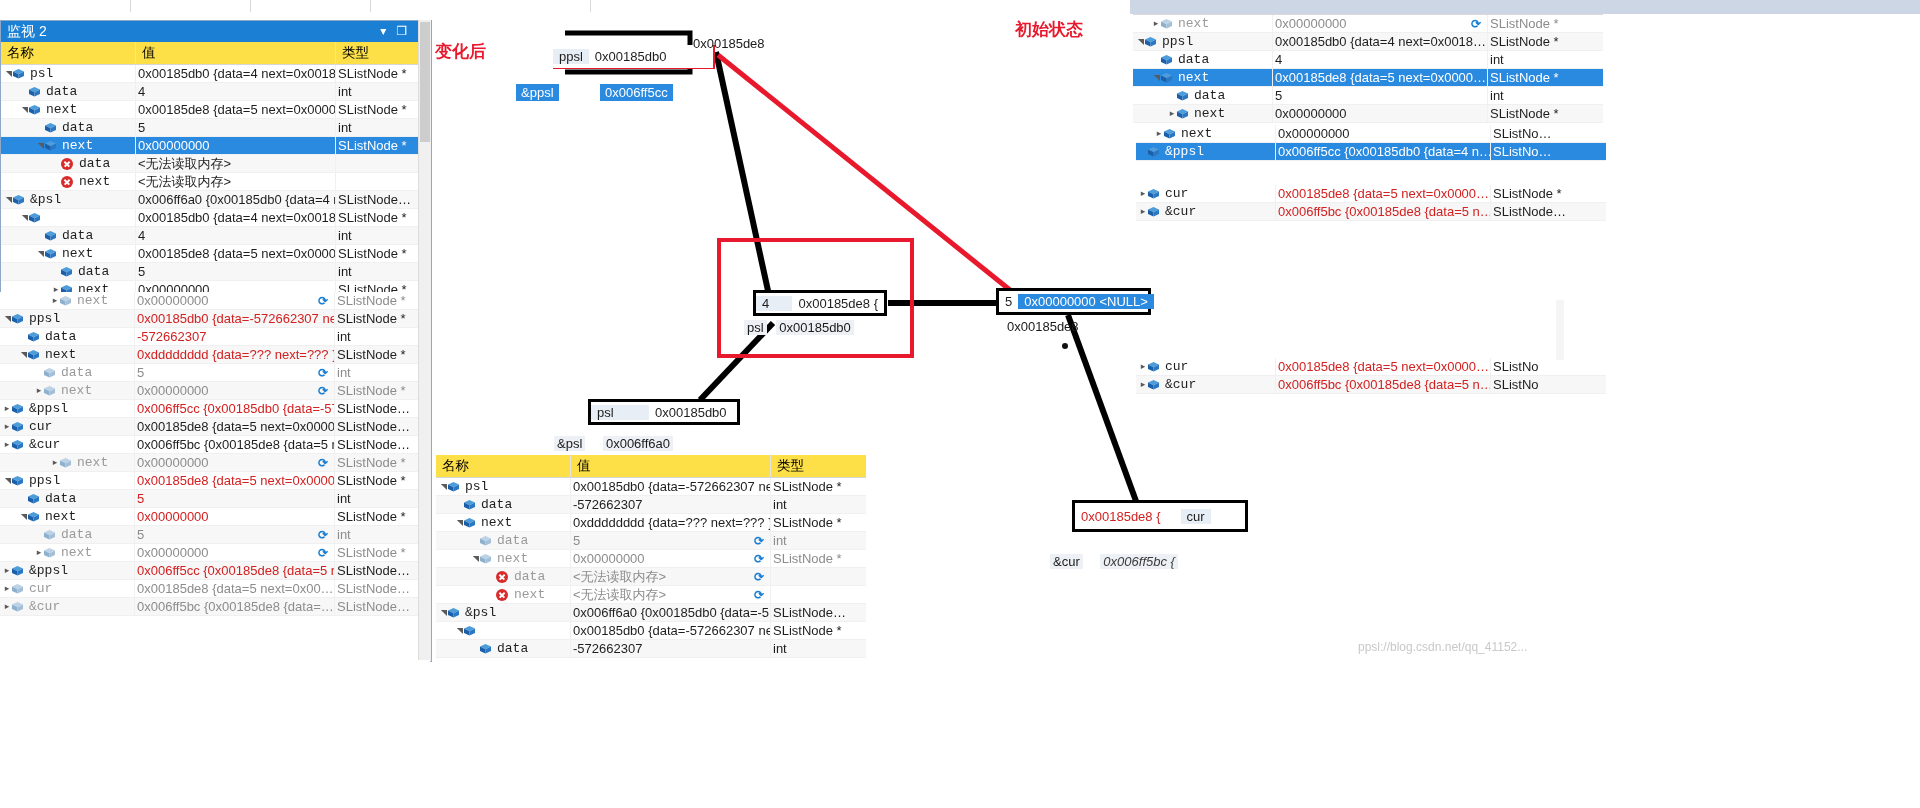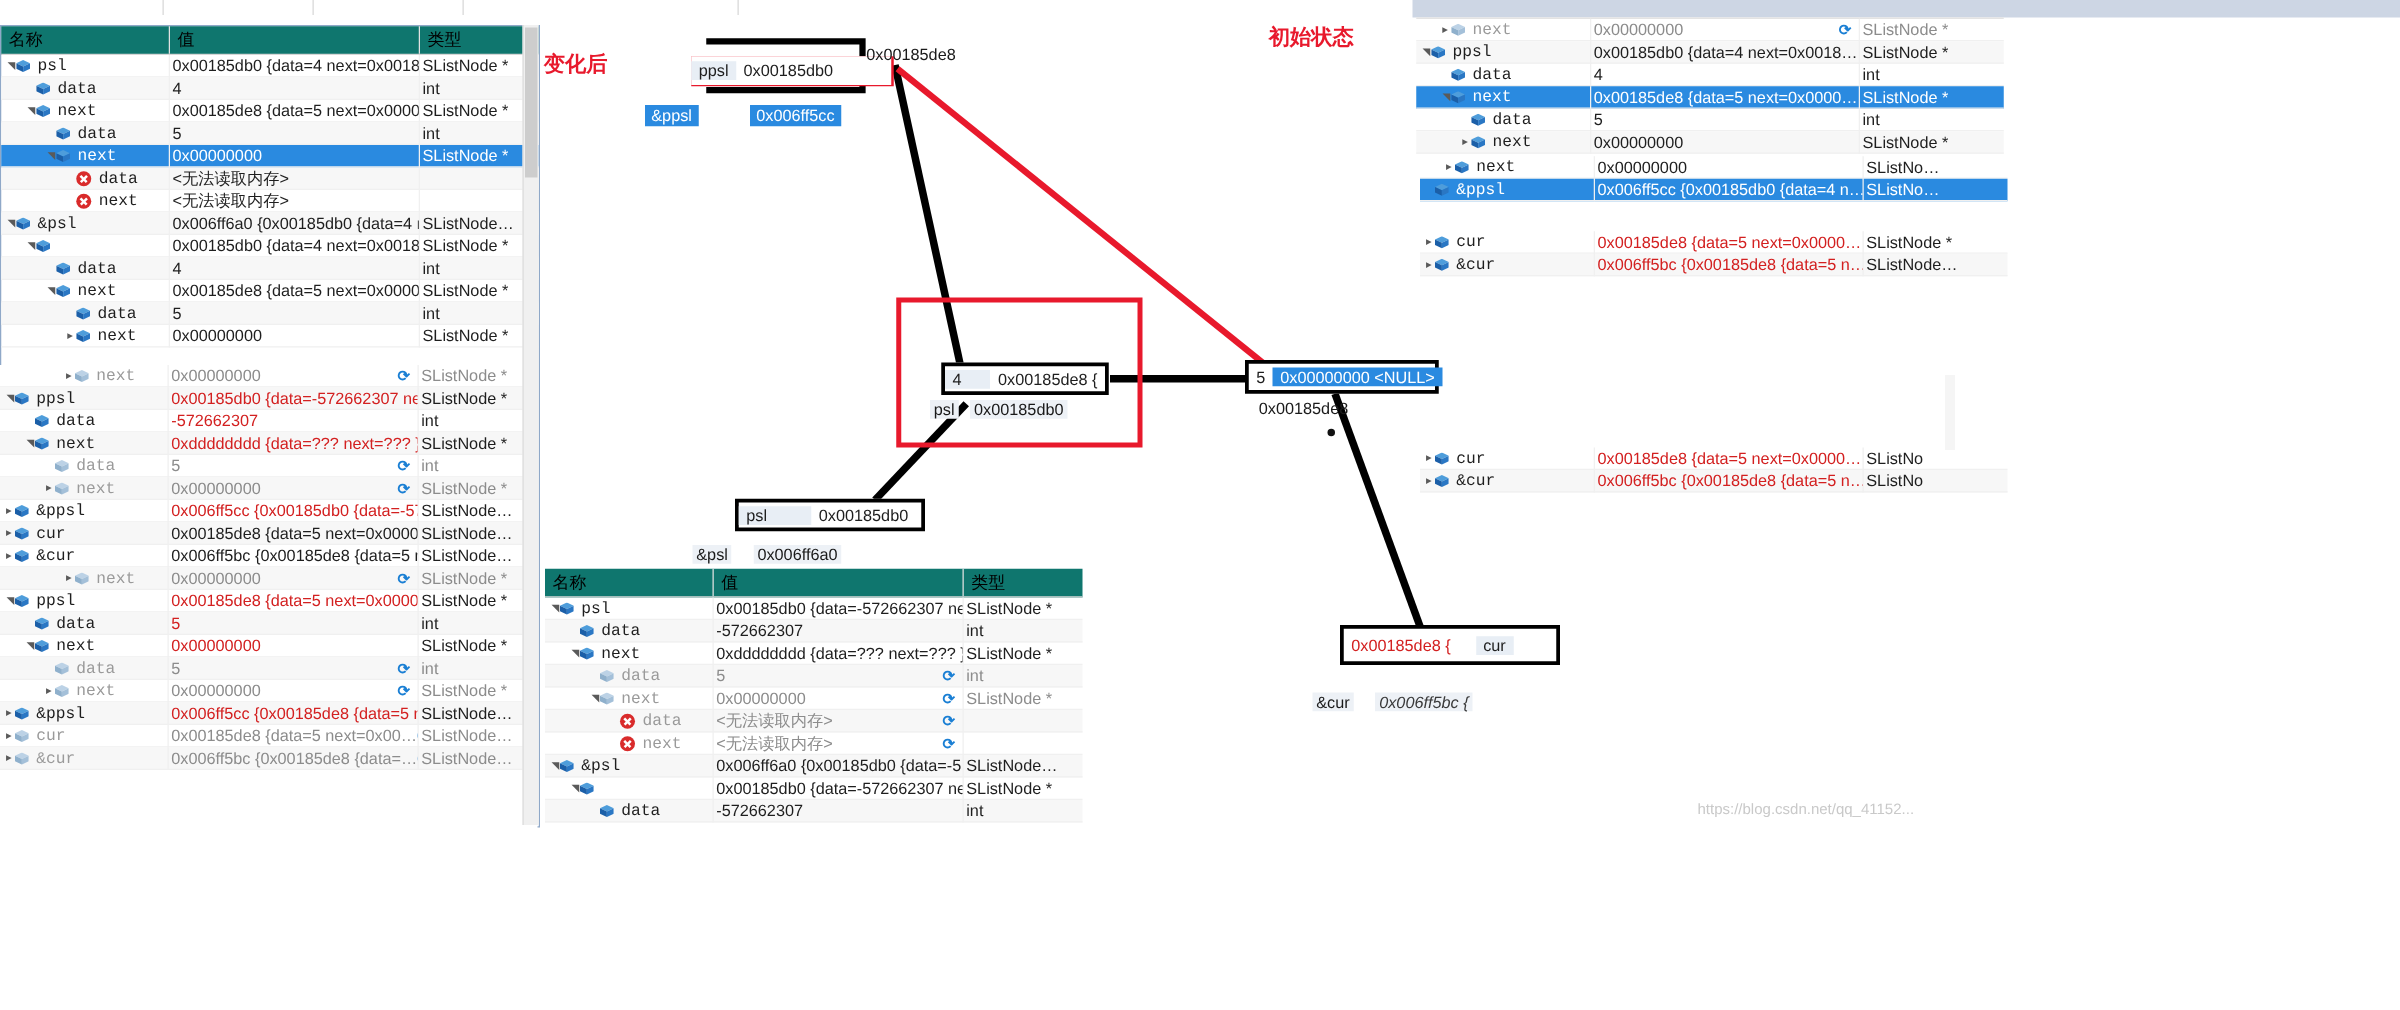--- a/index.html
+++ b/index.html
@@ -18,21 +18,21 @@
   
   .watch-win{position:absolute;background:#ffffff;}
   .watch-title{
     background:#1b7fd3;color:#ffffff;height:21px;line-height:21px;
     font-size:14px;padding-left:6px;position:relative;
     box-sizing:border-box;
   }
   .watch-title .tbtns{position:absolute;right:4px;top:0;display:flex;gap:10px;align-items:center;height:21px;}
   .watch-title .tbtn{color:#fff;font-size:12px;line-height:21px;cursor:default;}
   .hdr-row{
-    display:flex;background:#0f766e;border-bottom:1px solid #d6d6d6;
+    display:flex;background:#fde047;border-bottom:1px solid #d6d6d6;
     height:22px;align-items:center;font-size:13.5px;color:#000;
   }
   .hdr-cell{padding-left:6px;box-sizing:border-box;border-right:1px solid #e2e2e2;height:22px;line-height:22px;overflow:hidden;white-space:nowrap;}
   .grid-row{
     display:flex;height:18px;align-items:center;box-sizing:border-box;
     border-bottom:1px solid #f0f0f0;font-size:13px;white-space:nowrap;
   }
   .grid-row.alt{background:#f7f7f7;}
   .grid-row.sel{background:#2a8ae0;color:#ffffff;}
   .grid-row.sel .cell{color:#ffffff;}
@@ -84,20 +84,28 @@
 
 <div class="topstrip">
   <div class="seg" style="left:0;width:130px;"></div>
   <div class="seg" style="left:130px;width:120px;"></div>
   <div class="seg" style="left:250px;width:120px;"></div>
   <div class="seg" style="left:370px;width:220px;"></div>
 </div>
 <div class="abs" style="left:1130px;top:0;width:790px;height:14px;background:#cdd6e4;"></div>
 
 <div class="watch-win" id="leftwin" style="left:0;top:20px;width:430px;height:640px;border:1px solid #8fa8c8;">
+  <div class="watch-title">
+    <span>监视 2</span>
+    <span class="tbtns">
+      <span class="tbtn">▾</span>
+      <span class="tbtn">❐</span>
+      <span class="tbtn">✕</span>
+    </span>
+  </div>
   <div class="hdr-row">
     <div class="hdr-cell" style="width:135px;">名称</div>
     <div class="hdr-cell" style="width:200px;">值</div>
     <div class="hdr-cell" style="width:95px;border-right:none;">类型</div>
   </div>
   <div id="left-rows">
       <div class="grid-row">
         <div class="cell c-name" style="width:135px;padding-left:2px;">
           <span class="tri open"></span>
           <span class="cube">
@@ -1088,13 +1096,13 @@
 
 <div class="nodebox" style="left:1072px;top:500px;width:176px;height:32px;">
   <span class="fld" style="color:#d32020;">0x00185de8 {</span>
   <span class="fld hl" style="margin-left:14px;">cur</span>
 </div>
 <div class="plainlabel" style="left:1050px;top:554px;">
   <span class="greybg">&amp;cur</span>
   <span class="greybg" style="margin-left:14px;color:#3a3a3a;font-style:italic;">0x006ff5bc {</span>
 </div>
 
-<div class="watermark" style="left:1358px;top:640px;">https://blog.csdn.net/qq_41152...</div>
+<div class="watermark" style="left:1358px;top:640px;">ppsl://blog.csdn.net/qq_41152...</div>
 
 </body></html>

